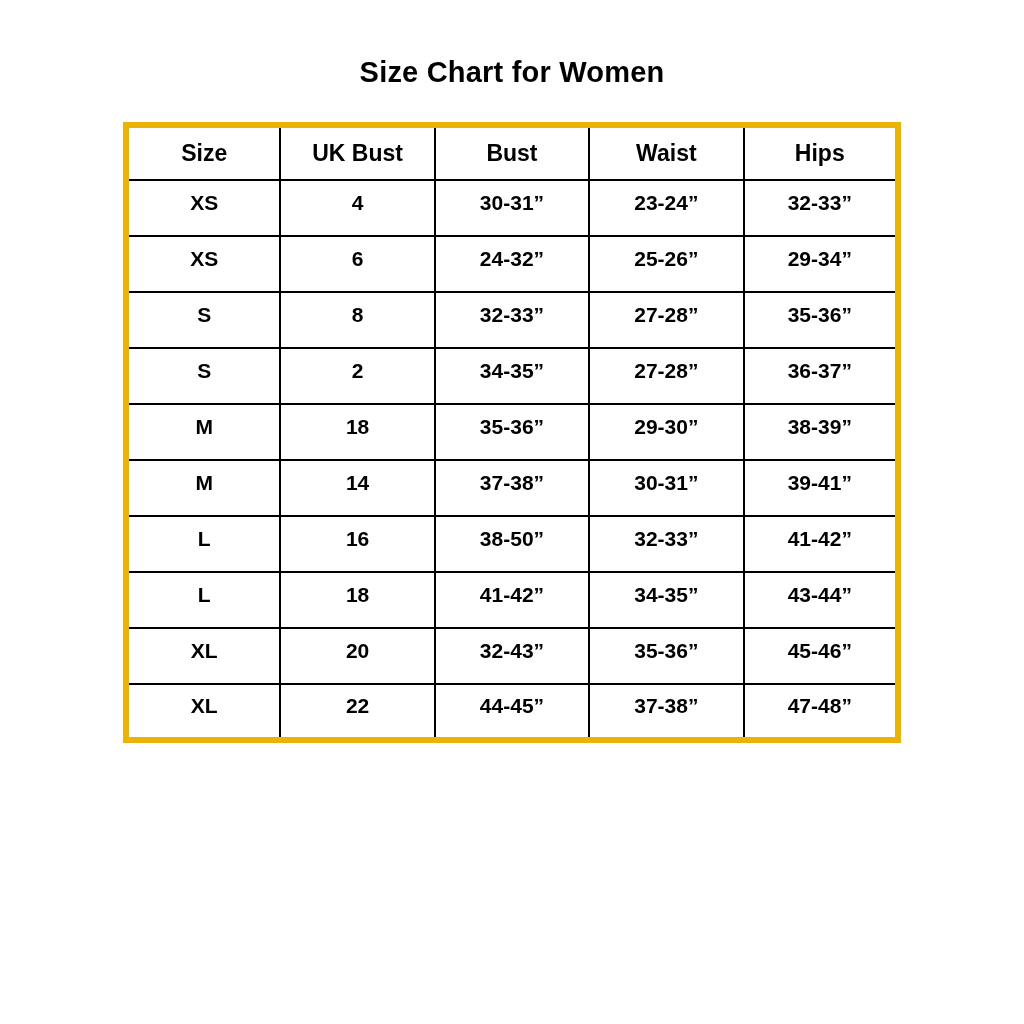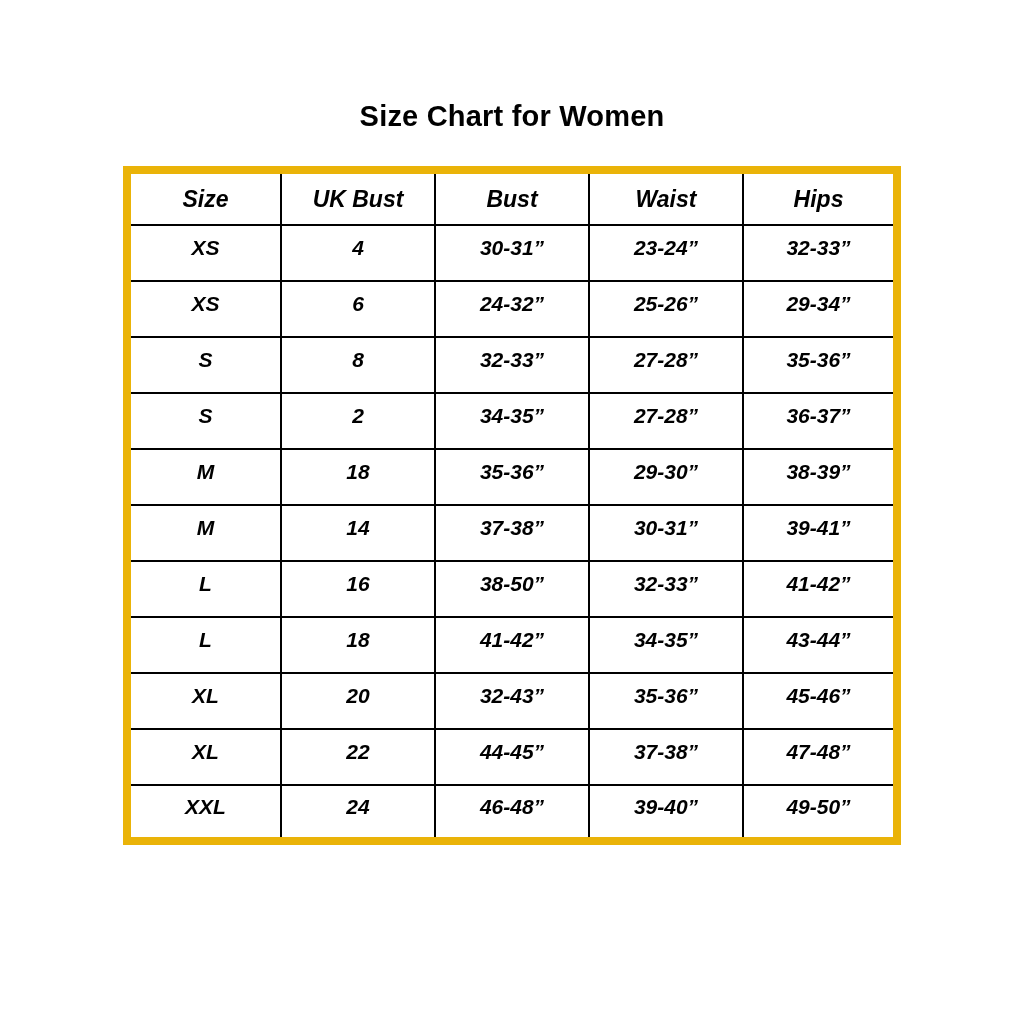--- a/index.html
+++ b/index.html
@@ -6,21 +6,21 @@
   html, body {
     width: 1024px;
     height: 1024px;
     background: #ffffff;
     font-family: "Liberation Sans", sans-serif;
     color: #000000;
   }
   .page {
     width: 1024px;
     height: 1024px;
-    padding-top: 100px;
+    padding-top: 56px;
   }
   .chart-title {
     text-align: center;
     font-size: 29px;
     font-weight: bold;
     letter-spacing: 0.2px;
     margin-bottom: 33px;
   }
   table.size-chart {
     width: 778px;
@@ -28,21 +28,21 @@
     border-collapse: collapse;
     table-layout: fixed;
   }
   table.size-chart th,
   table.size-chart td {
     border: 2.5px solid #000000;
     text-align: center;
     font-weight: bold;
     background: #ffffff;
   }
-  table.size-chart { border: 8px solid #eab308; font-style: italic; }
+  table.size-chart { border: 6px solid #eab308; }
   table.size-chart th {
     height: 55px;
     font-size: 23px;
     vertical-align: middle;
   }
   table.size-chart td {
     height: 56px;
     font-size: 21px;
     vertical-align: middle;
     padding-bottom: 10px;
@@ -128,22 +128,15 @@
         <td>35-36”</td>
         <td>45-46”</td>
       </tr>
       <tr>
         <td>XL</td>
         <td>22</td>
         <td>44-45”</td>
         <td>37-38”</td>
         <td>47-48”</td>
       </tr>
-      <tr>
-        <td>XXL</td>
-        <td>24</td>
-        <td>46-48”</td>
-        <td>39-40”</td>
-        <td>49-50”</td>
-      </tr>
     </tbody>
   </table>
 </div>
 
 </body></html>

